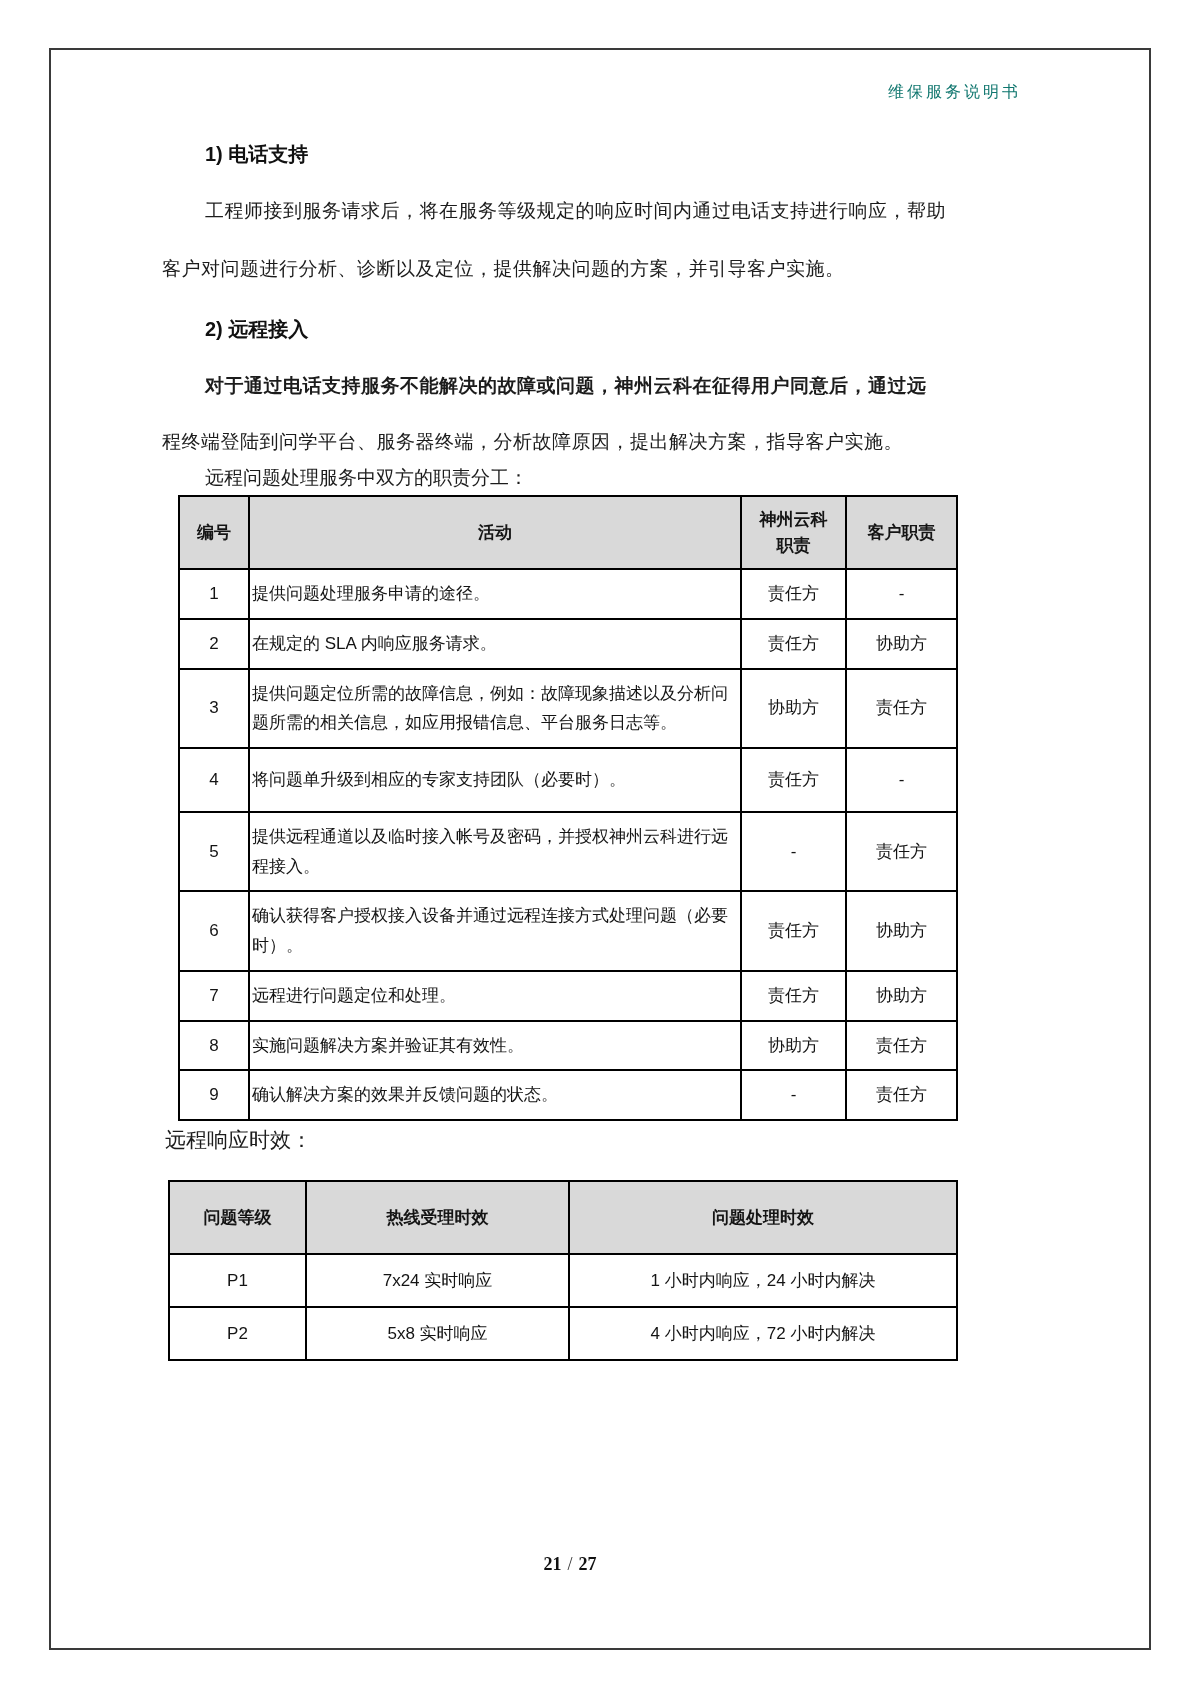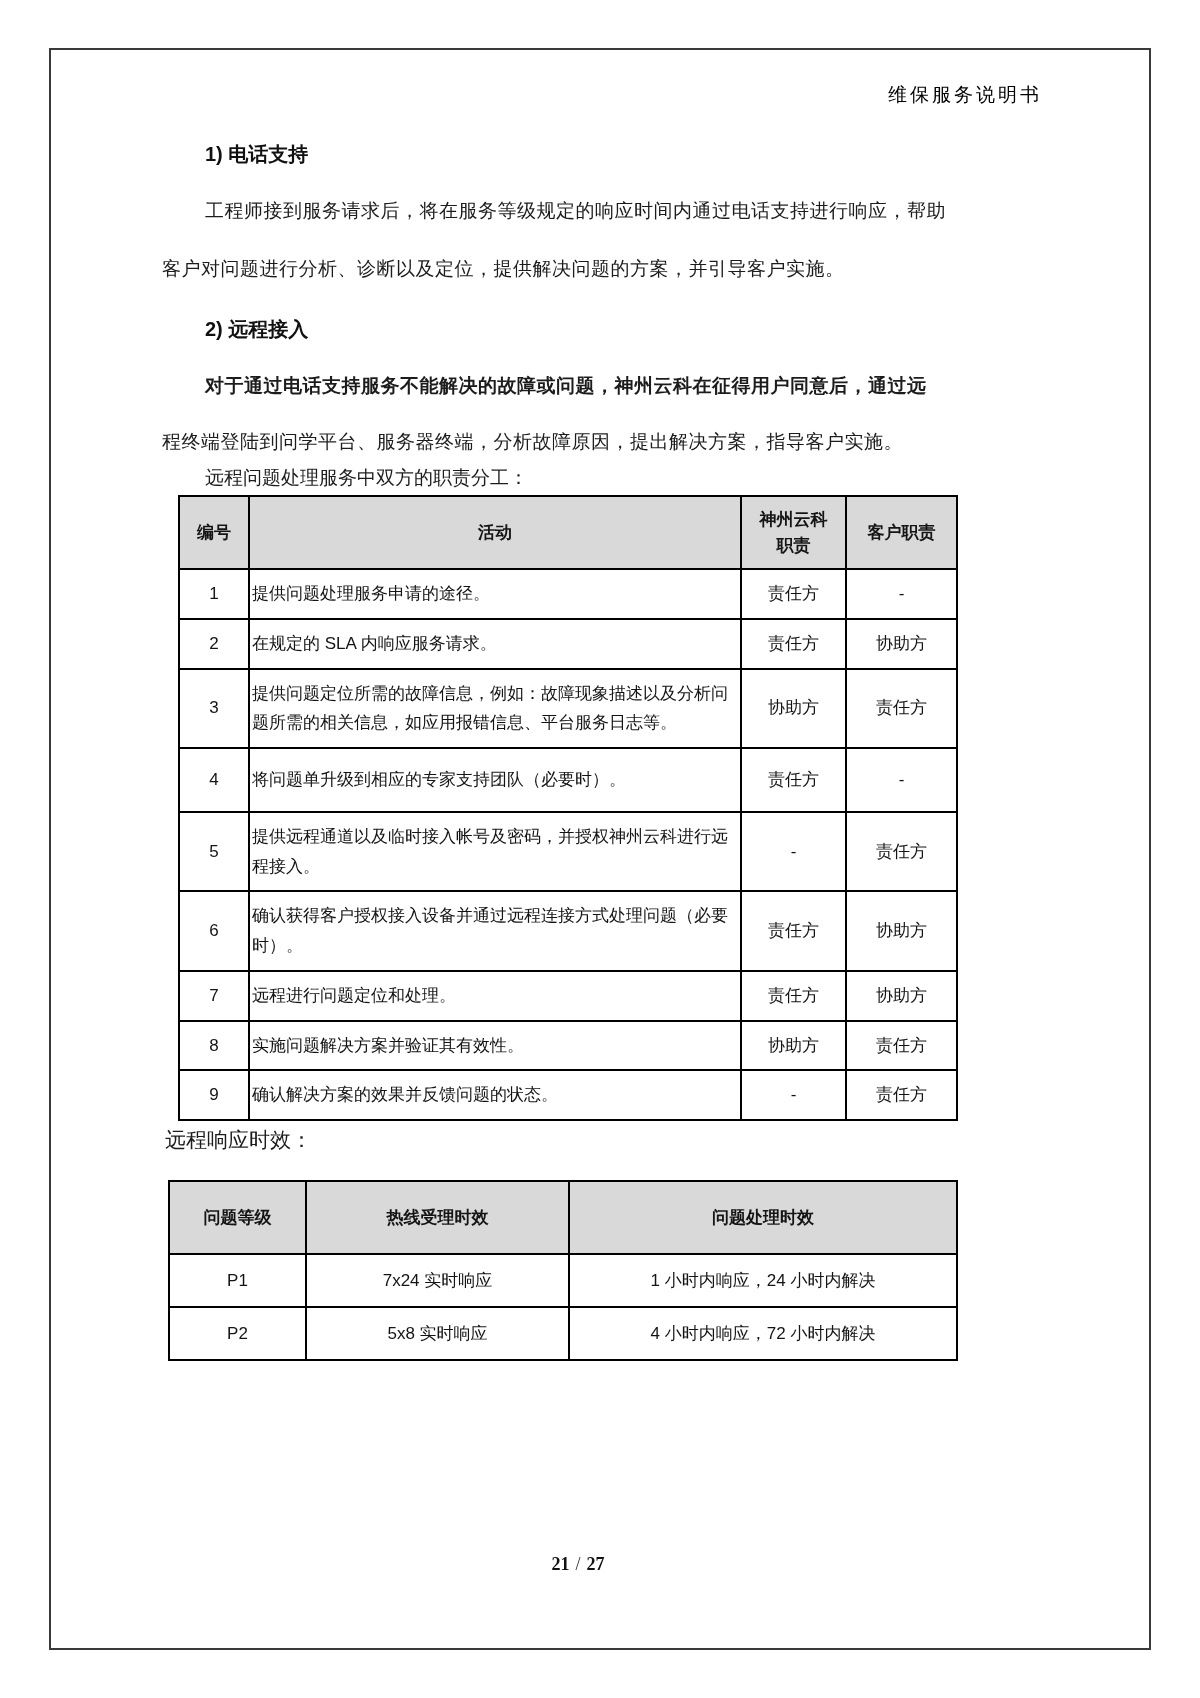--- a/index.html
+++ b/index.html
@@ -13,21 +13,21 @@
   .page-frame {
     position: absolute;
     left: 49px; top: 48px; right: 49px; bottom: 48px;
     border: 2px solid #3a3a3a;
     background: #ffffff;
   }
   .doc-header-title {
     position: absolute;
     left: 888px; top: 82px;
     font-family: "Liberation Serif", serif;
-    font-size: 19px; color: #000000;
+    font-size: 16px; color: #0f766e;
     letter-spacing: 3px;
   }
   .sec-heading {
     position: absolute; left: 205px;
     font-size: 20px; font-weight: bold; color: #111;
   }
   .body-line {
     position: absolute;
     font-size: 19px; color: #1c1c1c;
     letter-spacing: 0.5px;
@@ -68,21 +68,21 @@
   .sla-table {
     position: absolute; left: 168px; top: 1180px;
     width: 788px;
   }
   .sla-table thead th { padding: 24px 4px; }
   .sla-table td { padding: 14px 0; text-align: center; vertical-align: middle; }
   .footer-page {
     position: absolute; left: 0; top: 1554px; width: 1140px;
     text-align: center;
     font-family: "Liberation Serif", serif;
-    font-size: 18px; color: #111; margin-left: 8px;
+    font-size: 18px; color: #111;
   }
   .footer-page .num { font-weight: bold; }
   .footer-page .sep { font-weight: normal; color: #333; padding: 0 6px; }
 </style>
 </head>
 <body>
 
 <div class="page-frame"></div>
 
 <div class="doc-header-title">维保服务说明书</div>

